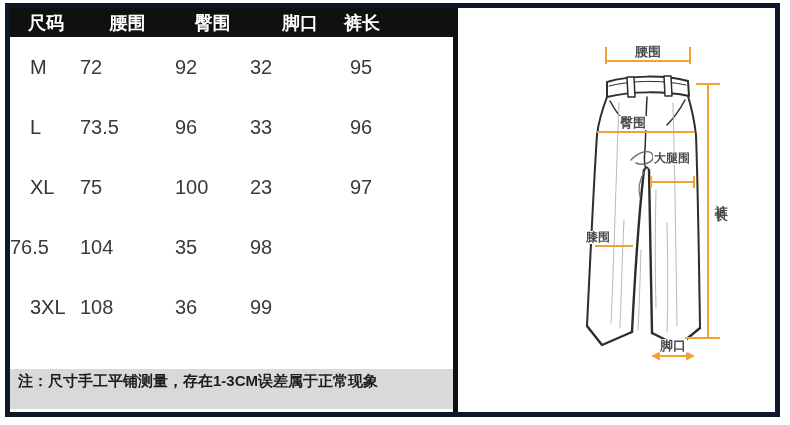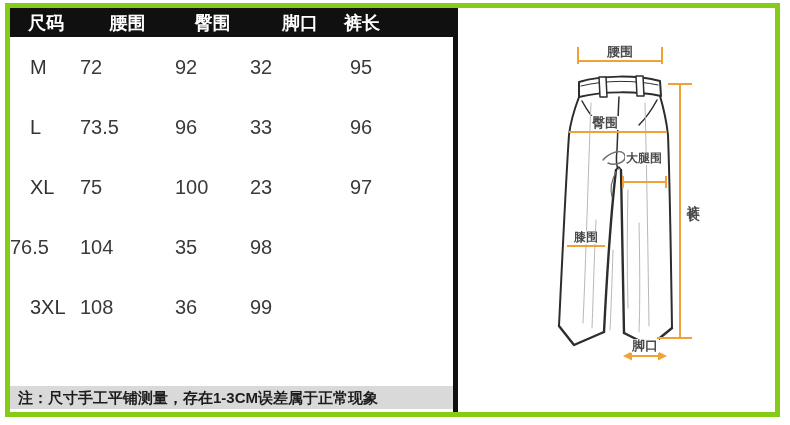--- a/index.html
+++ b/index.html
@@ -1,31 +1,31 @@
 <!DOCTYPE html>
 <html><head>
 <meta charset="utf-8">
 <style>
   html,body{margin:0;padding:0;background:#fff;}
   body{width:790px;height:425px;position:relative;overflow:hidden;
        font-family:"Liberation Sans","DejaVu Sans",sans-serif;}
   .frame{position:absolute;left:5px;top:3px;width:775px;height:414px;
-         box-sizing:border-box;border:5px solid #84cc16;display:flex;background:#fff;}
+         box-sizing:border-box;border:5px solid #0f172a;display:flex;background:#fff;gap:28px;}
   
   .left-pane{width:448px;box-sizing:border-box;border-right:5px solid #101010;
              position:relative;display:flex;flex-direction:column;}
   .grid-row{display:grid;grid-template-columns:70px 95px 75px 100px 80px;align-items:center;}
   .thead{height:29px;background:#101010;color:#ffffff;font-size:18px;font-weight:bold;}
   .thead .cell{text-align:center;}
   .thead .cell.first{text-align:left;padding-left:18px;}
   .thead .cell.last{position:relative;left:-28px;}
   .trow{height:60px;font-size:20px;color:#3a3a3a;}
   .trow .cell{text-align:left;}
   .trow .cell.first{text-align:left;padding-left:20px;color:#333;}
-  .note-bar{position:absolute;left:0;right:0;bottom:3px;height:23px;background:#d9d9d9;
+  .note-bar{position:absolute;left:0;right:0;bottom:3px;height:40px;background:#d9d9d9;
             color:#1c1c1c;font-size:15px;font-weight:600;line-height:23px;padding-left:8px;
             white-space:nowrap;overflow:hidden;}
   
   .right-pane{flex:1;position:relative;background:#fff;}
   .right-pane svg{position:absolute;left:0;top:0;}
   .diag-label{position:absolute;color:#4a4a4a;font-weight:600;font-size:13px;
               background:#fff;line-height:1.05;padding:0 1px;transform:translateX(-50%);
               white-space:nowrap;}
   .diag-label.small{font-size:12px;}
   .diag-label.vertical{writing-mode:vertical-rl;transform:none;letter-spacing:4px;
@@ -146,18 +146,18 @@
       </g>
       <g fill="#F0A236" stroke="none">
         <path d="M165,348 L174,343.5 L174,352.5 Z"></path>
         <path d="M209,348 L200,343.5 L200,352.5 Z"></path>
       </g>
     </svg>
 
     <div class="diag-label" style="left:162px;top:37px;">腰围</div>
     <div class="diag-label" style="left:147px;top:108px;">臀围</div>
     <div class="diag-label small" style="left:186px;top:144px;">大腿围</div>
-    <div class="diag-label small" style="left:128px;top:223px;">膝围</div>
+    <div class="diag-label small" style="left:112px;top:223px;">膝围</div>
     <div class="diag-label vertical" style="left:227px;top:186px;">裤长</div>
     <div class="diag-label" style="left:187px;top:331px;">脚口</div>
   </div>
 
 </div>
 
 </body></html>

